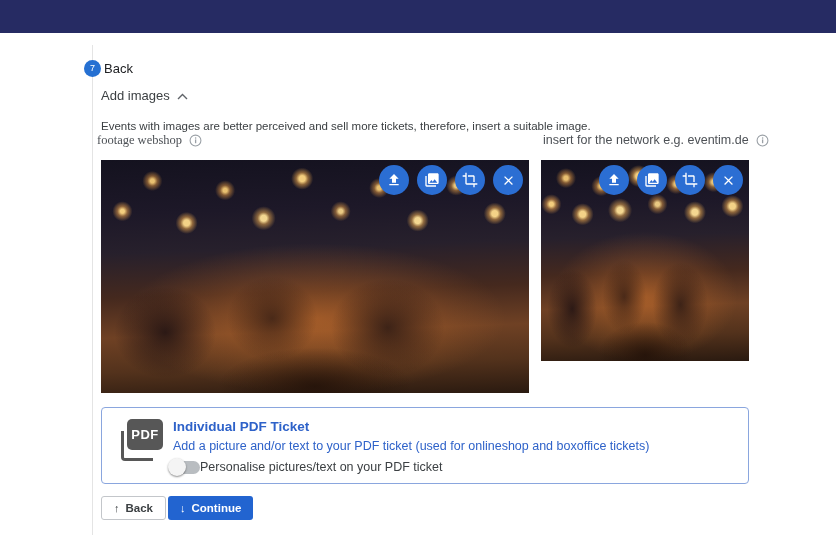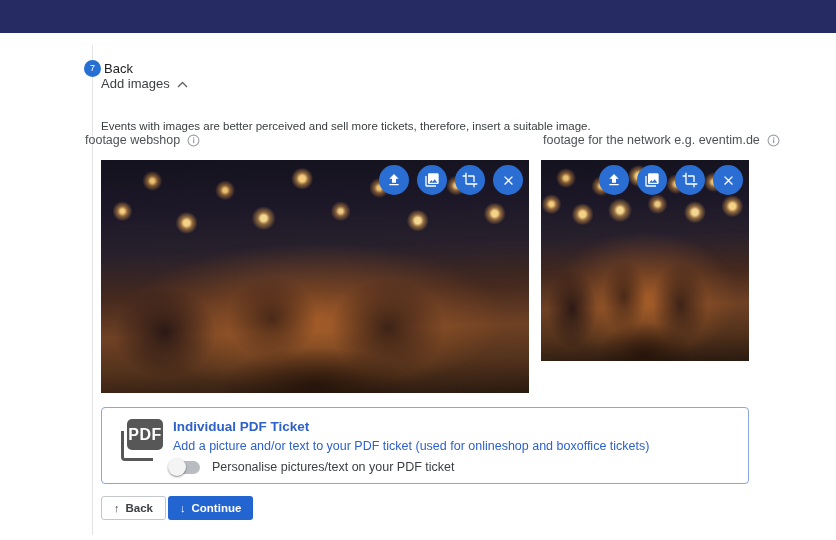--- a/index.html
+++ b/index.html
@@ -24,35 +24,35 @@
     width: 17px; height: 17px; border-radius: 50%;
     background: #2570d2; color: #fff;
     font-size: 9px; line-height: 17px; text-align: center;
     z-index: 2;
   }
   .step-title {
     position: absolute; left: 104px; top: 61px;
     font-size: 13px; color: #202124; font-weight: 400;
   }
   .section-toggle {
-    position: absolute; left: 101px; top: 76px;
+    position: absolute; left: 101px; top: 88px;
     display: flex; align-items: center; gap: 7px;
     background: none; border: none; cursor: pointer;
     font-family: inherit; font-size: 13px; color: #3c4043;
   }
   .section-desc {
     position: absolute; left: 101px; top: 120px;
     font-size: 11.5px; color: #3c4043;
   }
   .img-label {
     position: absolute; top: 133px;
     display: flex; align-items: center; gap: 7px;
     font-size: 12.5px; color: #4d5156;
   }
-  .img-label.left { left: 85px; }
+  .img-label.left { left: 97px; font-family: Liberation Serif, serif; }
   .img-label.right { left: 543px; }
   .info-icon { display: inline-flex; cursor: pointer; }
 
   .photo {
     position: absolute;
     background-image:
       radial-gradient(circle at 5% 22%, rgba(255,215,130,.95) 0 2px, rgba(255,175,80,.5) 5px, transparent 10px),
       radial-gradient(circle at 12% 9%,  rgba(255,210,120,.9) 0 2px, rgba(255,170,70,.45) 5px, transparent 10px),
       radial-gradient(circle at 20% 27%, rgba(255,220,140,.95) 0 3px, rgba(255,180,80,.5) 6px, transparent 11px),
       radial-gradient(circle at 29% 13%, rgba(255,210,120,.9) 0 2px, rgba(255,170,70,.45) 5px, transparent 10px),
@@ -97,34 +97,34 @@
   }
   .pdf-icon { position: absolute; left: 17px; top: 9px; width: 46px; height: 46px; }
   .pdf-icon .back-sheet {
     position: absolute; left: 2px; bottom: 2px; width: 32px; height: 30px;
     border-left: 3px solid #575757; border-bottom: 3px solid #575757;
     border-bottom-left-radius: 4px;
   }
   .pdf-icon .front-sheet {
     position: absolute; right: 2px; top: 2px; width: 36px; height: 31px;
     background: #575757; border-radius: 5px;
-    color: #fff; font-weight: bold; font-size: 16px; letter-spacing: .5px;
+    color: #fff; font-weight: bold; font-size: 13px; letter-spacing: .5px;
     display: flex; align-items: center; justify-content: center;
   }
   .pdf-title {
     position: absolute; left: 71px; top: 11px;
     font-size: 13.5px; font-weight: bold; color: #2e62c9;
   }
   .pdf-desc {
     position: absolute; left: 71px; top: 31px;
     font-size: 12.5px; color: #2e62c9;
   }
   .toggle-row {
     position: absolute; left: 66px; top: 52px;
-    display: flex; align-items: center; gap: 12px;
+    display: flex; align-items: center; 
   }
   .switch {
     position: relative; width: 30px; height: 13px;
     background: #b9bdc1; border-radius: 7px; cursor: pointer;
     margin-left: 2px;
   }
   .switch .knob {
     position: absolute; left: -2px; top: -2.5px;
     width: 18px; height: 18px; border-radius: 50%;
     background: #f4f4f4; box-shadow: 0 1px 2px rgba(0,0,0,.45);
@@ -174,21 +174,21 @@
   <span class="info-icon">
     <svg width="13" height="13" viewBox="0 0 24 24">
         <circle cx="12" cy="12" r="10" fill="none" stroke="#9aa0a6" stroke-width="2"></circle>
         <rect x="11" y="10" width="2.4" height="7" fill="#9aa0a6"></rect>
         <rect x="11" y="6.2" width="2.4" height="2.4" fill="#9aa0a6"></rect>
       </svg>
   </span>
 </div>
 
 <div class="img-label right">
-  <span>footage for the network e.g. eventim.de</span>
+  <span>insert for the network e.g. eventim.de</span>
   <span class="info-icon">
     <svg width="13" height="13" viewBox="0 0 24 24">
         <circle cx="12" cy="12" r="10" fill="none" stroke="#9aa0a6" stroke-width="2"></circle>
         <rect x="11" y="10" width="2.4" height="7" fill="#9aa0a6"></rect>
         <rect x="11" y="6.2" width="2.4" height="2.4" fill="#9aa0a6"></rect>
       </svg>
   </span>
 </div>
 
 <div class="photo left-photo">

